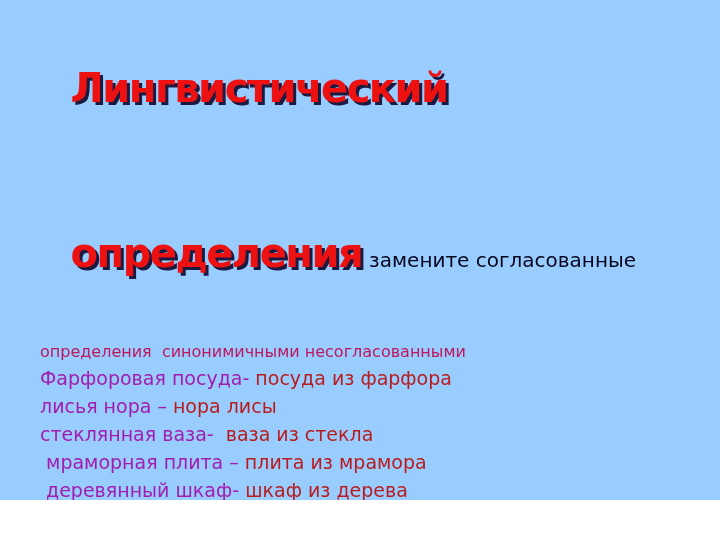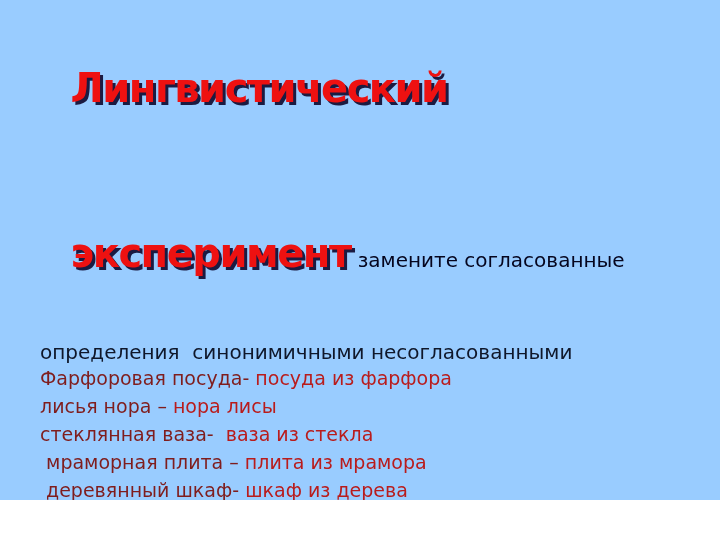--- a/index.html
+++ b/index.html
@@ -24,46 +24,46 @@
     color: #EE1111;
     letter-spacing: -1.5px;
     text-shadow: 3px 3px 0 #1b1b42;
   }
   .subtitle-inline {
     font-size: 20px;
     color: #05051e;
     margin-left: 7px;
   }
   .subtitle-line {
-    font-size: 20px;
+    font-size: 16px;
     line-height: 24px;
-    color: #0f172a;
+    color: #be185d;
     white-space: pre-wrap;
   }
   .row {
     font-size: 19px;
     line-height: 28px;
     white-space: pre-wrap;
   }
   .row.it { }
-  .l { color: #7f1d1d; }
+  .l { color: #a21caf; }
   .r { color: #b91c1c; }
 </style>
 </head>
 <body>
 
 <div class="slide">
   <div class="content">
 
     <div class="title-line">
       <span class="big-title">Лингвистический</span>
     </div>
 
     <div class="title-line">
-      <span class="big-title">эксперимент</span><span class="subtitle-inline">замените согласованные</span>
+      <span class="big-title">определения</span><span class="subtitle-inline">замените согласованные</span>
     </div>
 
     <div class="subtitle-line">определения  синонимичными несогласованными</div>
 
     <div class="row"><span class="l">Фарфоровая посуда- </span><span class="r">посуда из фарфора</span></div>
     <div class="row it"><span class="l">лисья нора – </span><span class="r">нора лисы</span></div>
     <div class="row it"><span class="l">стеклянная ваза-  </span><span class="r">ваза из стекла</span></div>
     <div class="row it"><span class="l"> мраморная плита – </span><span class="r">плита из мрамора</span></div>
     <div class="row it"><span class="l"> деревянный шкаф- </span><span class="r">шкаф из дерева</span></div>
 

